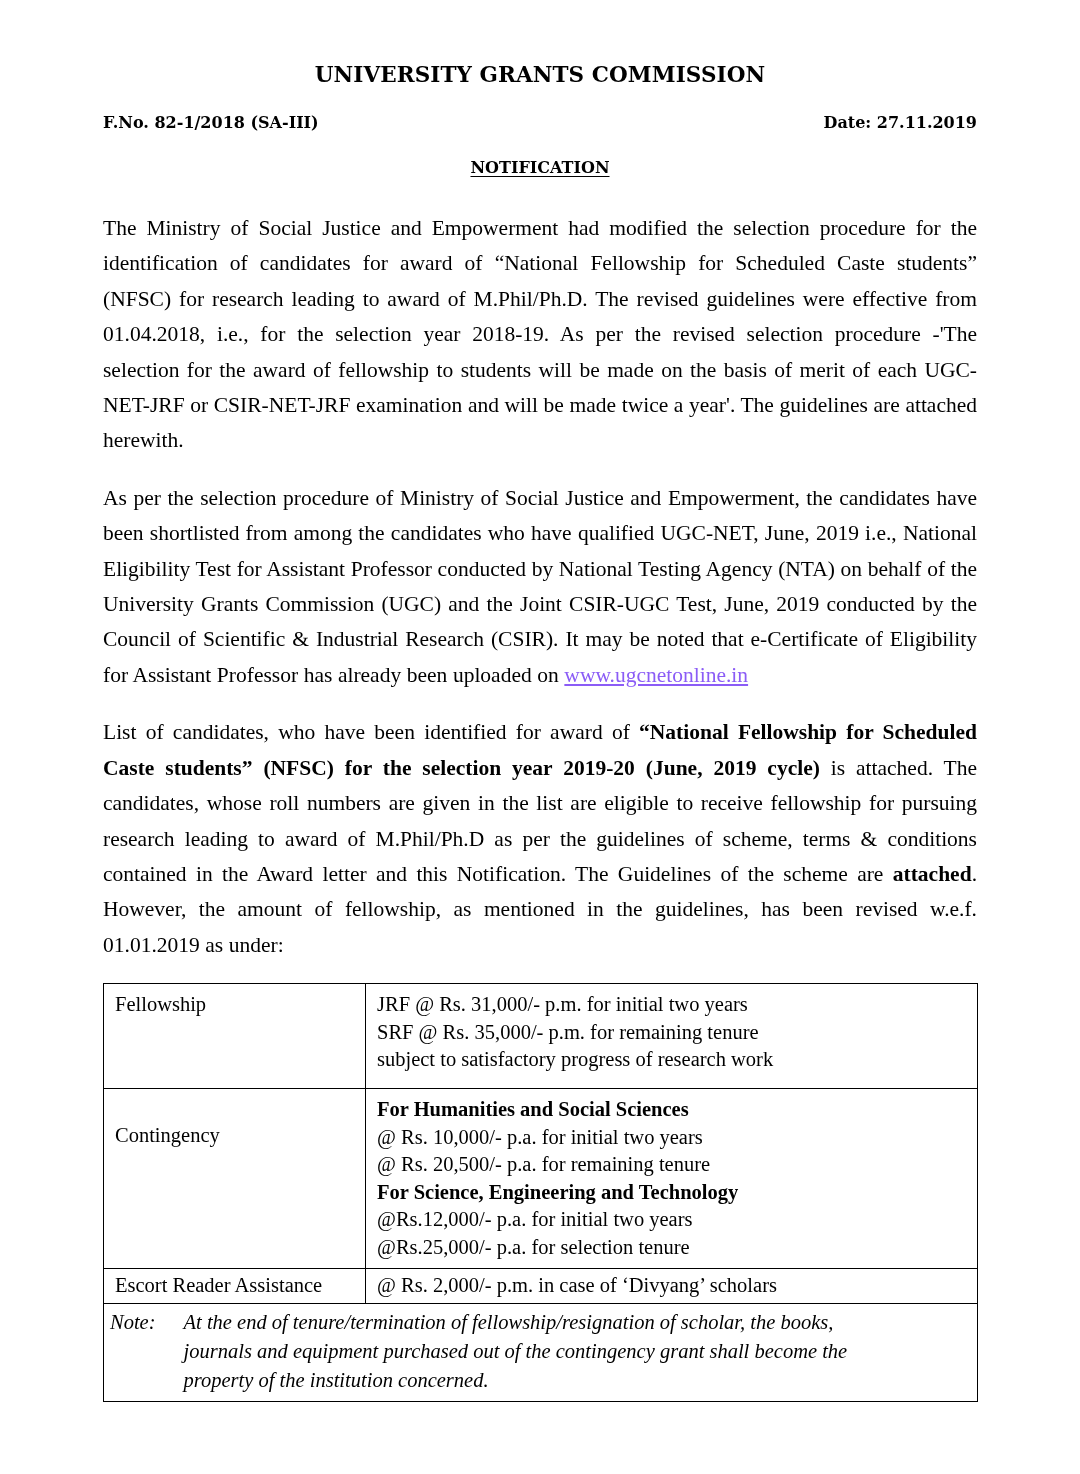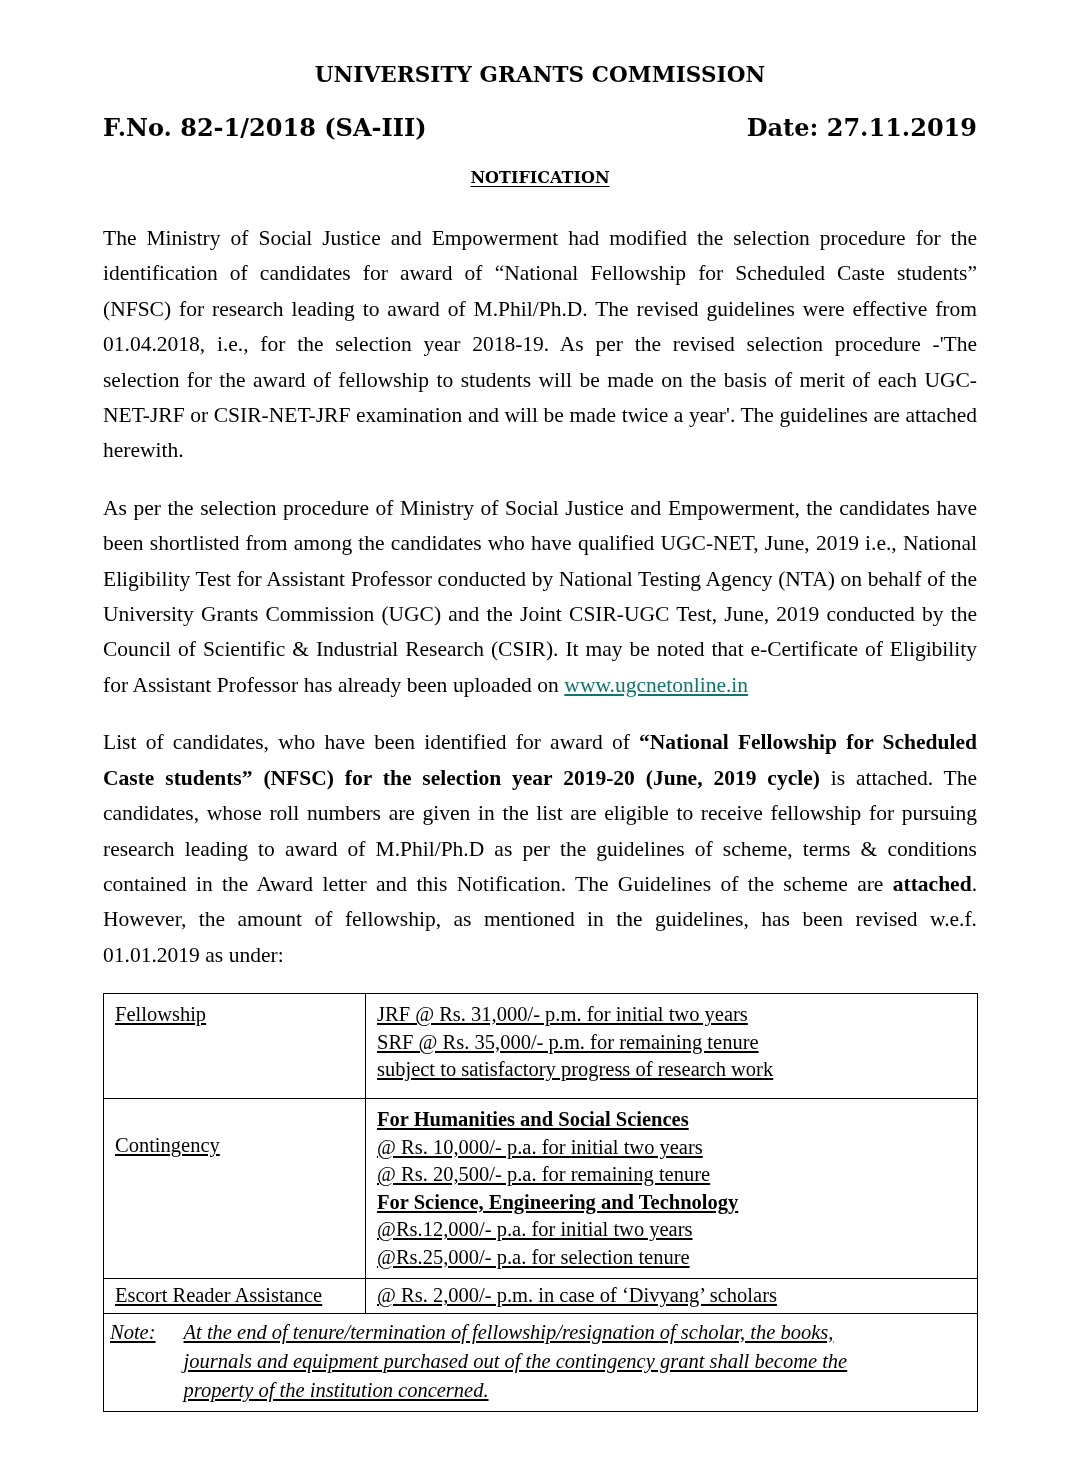--- a/index.html
+++ b/index.html
@@ -40,21 +40,21 @@
   .lh-line1 { padding-top: 61px; }
   .lh-line2 { }
 
   .filerow {
     display: flex;
     justify-content: space-between;
     align-items: baseline;
     margin-top: 25px;
     font-family: "DejaVu Serif", "Liberation Serif", serif;
     font-weight: bold;
-    font-size: 24px;
+    font-size: 16px;
   }
   .filerow .fileno { white-space: nowrap; }
   .filerow .date { white-space: nowrap; }
 
   .notification {
     text-align: center;
     margin-top: 26px;
     font-family: "DejaVu Serif", "Liberation Serif", serif;
     font-weight: bold;
     font-size: 16px;
@@ -72,39 +72,38 @@
     text-justify: inter-word;
     font-size: 21.5px;
     line-height: 35.4px;
     word-spacing: 0.2px;
   }
   p.para.first { margin-top: 34px; }
   p.para.next  { margin-top: 22px; }
 
   b.bold { font-weight: bold; }
   a.link {
-    color: #0f766e;
+    color: #8b5cf6;
     text-decoration: underline;
     text-underline-offset: 2px;
   }
 
   
   .fee-table {
     margin-top: 20px;
     width: 874px;
     border-collapse: collapse;
     table-layout: fixed;
     font-size: 20.5px;
     line-height: 27.5px;
   }
   .fee-table td {
     border: 1.6px solid #000;
     padding: 0;
     vertical-align: top;
-    text-decoration: underline;
   }
   .col-label { width: 262px; }
   .col-value { width: 612px; }
 
   .cell-pad { padding: 7px 0 7px 11px; }
 
   .row-fellowship td { height: 104px; }
   .row-contingency td { height: 166px; }
 
   .row-contingency .cell-pad.label {

